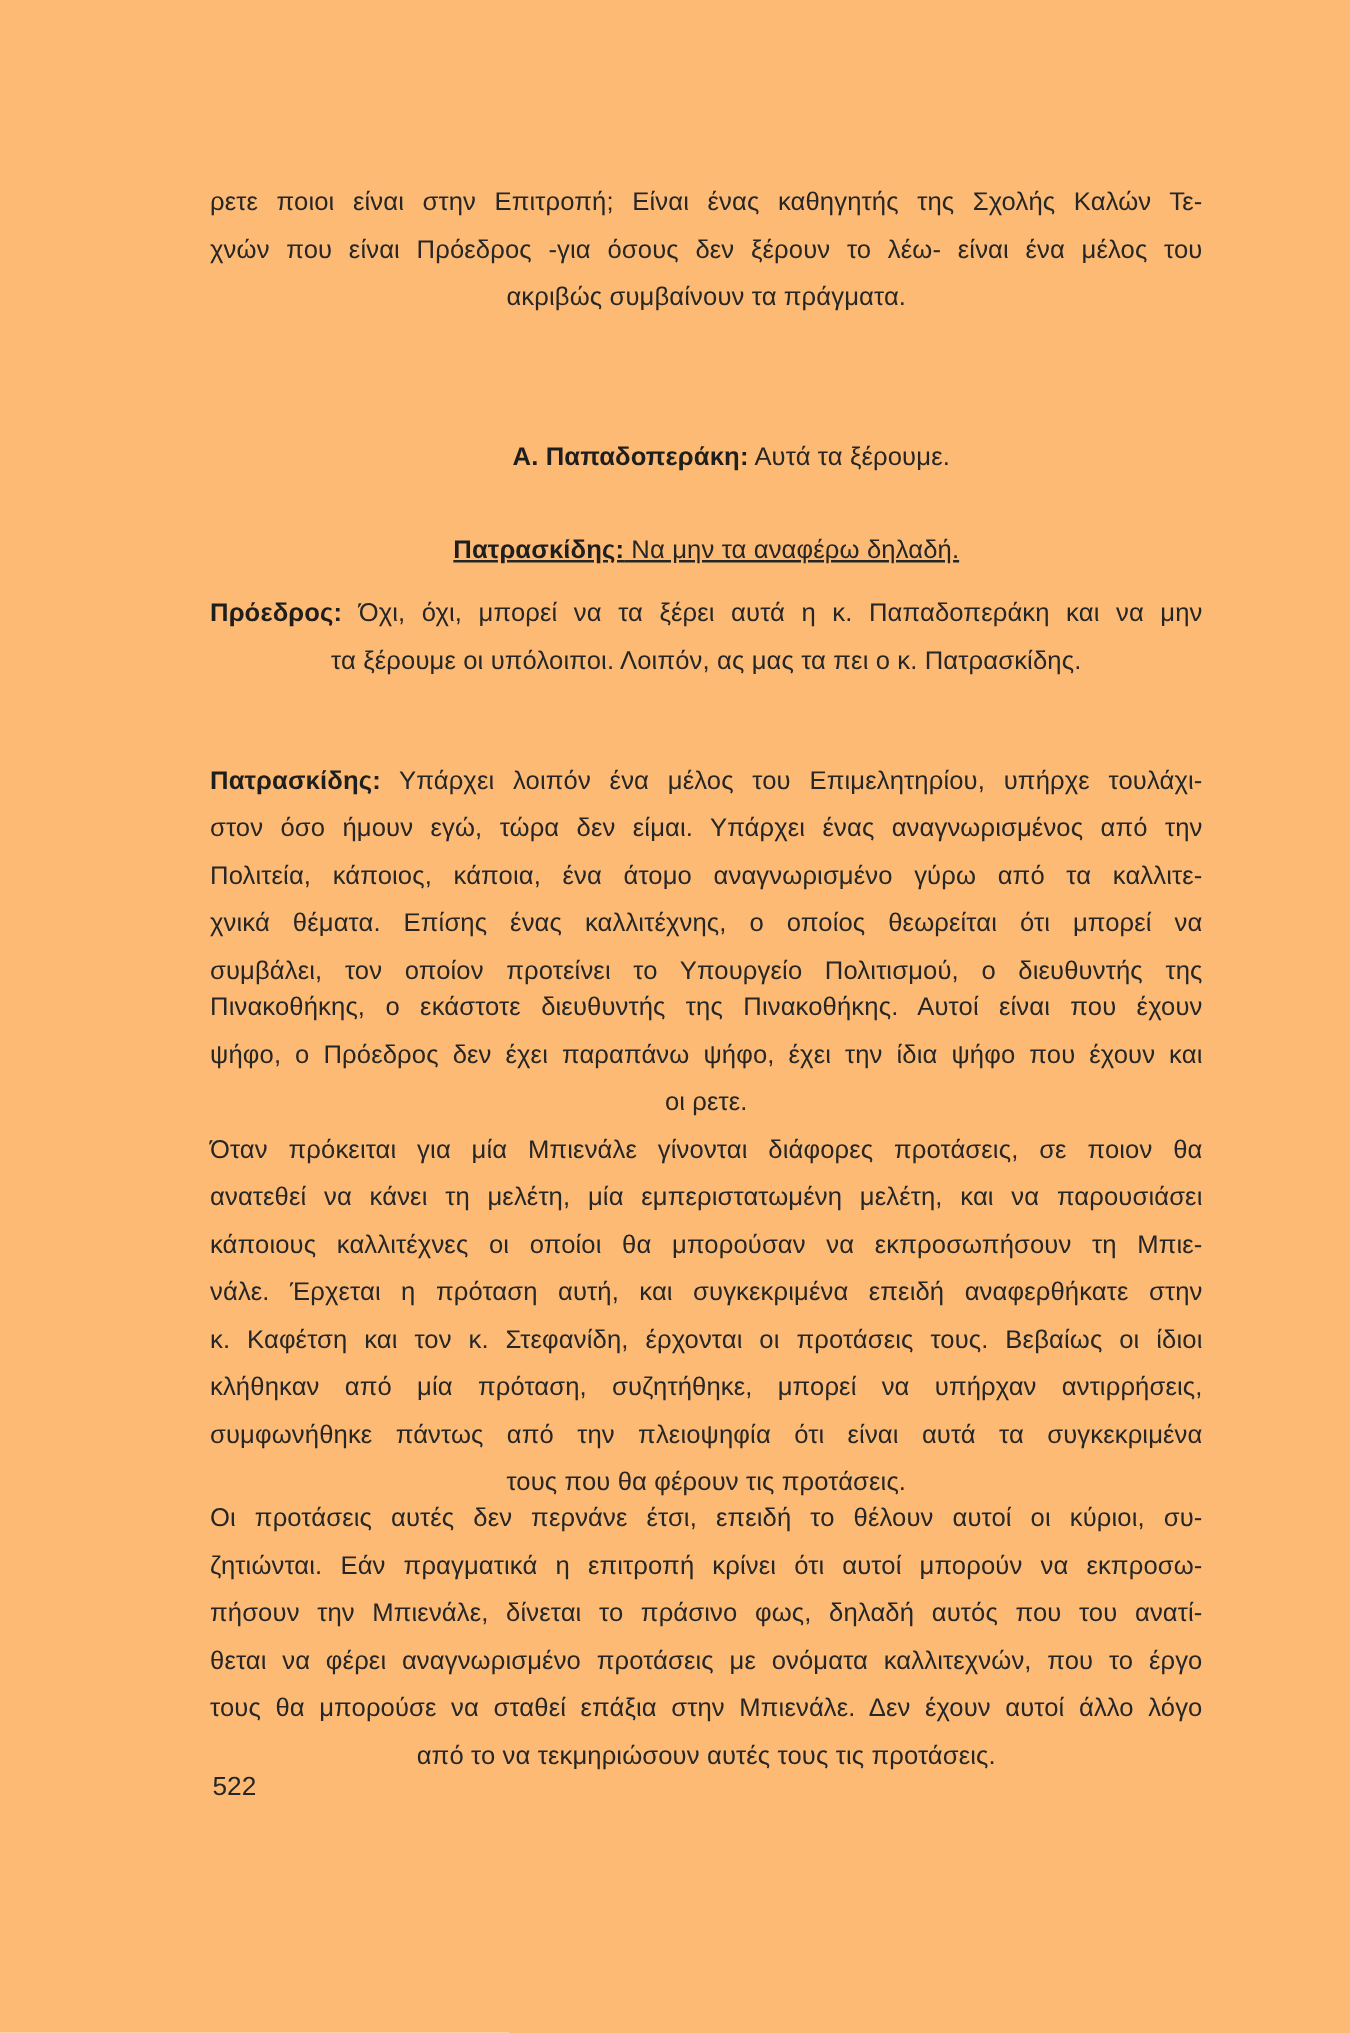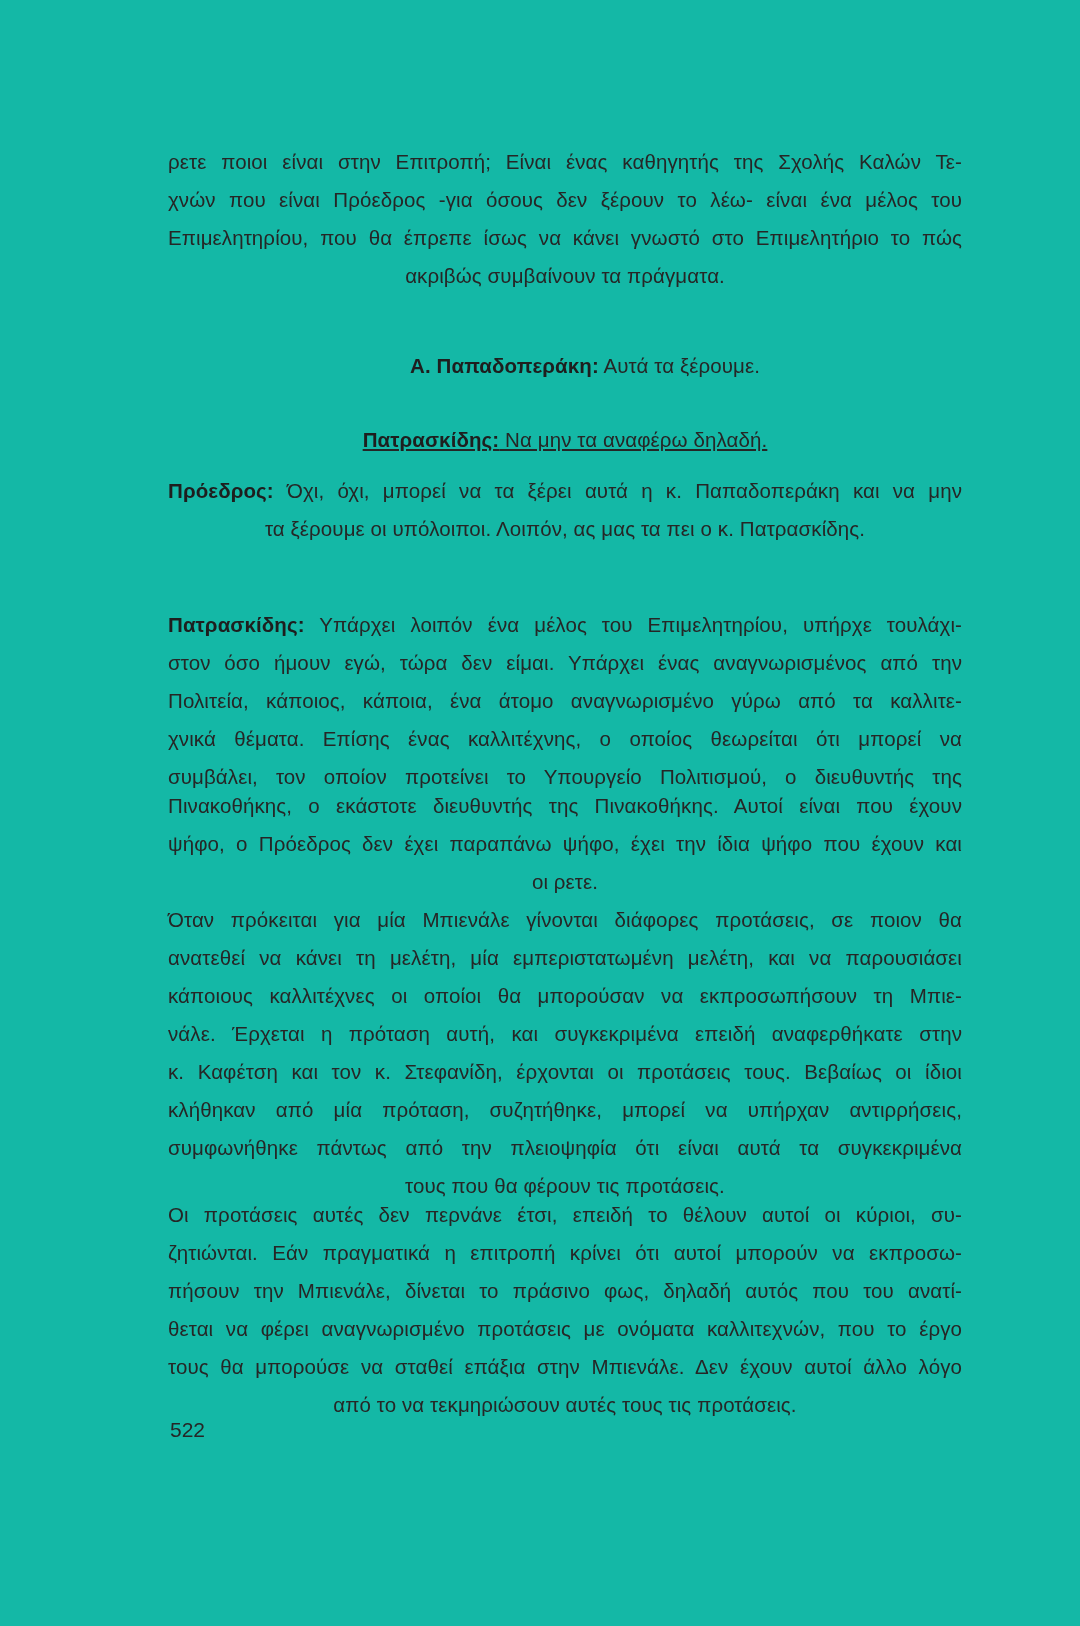--- a/index.html
+++ b/index.html
@@ -12,21 +12,21 @@
       height: 1626px;
       position: relative;
       overflow: hidden;
       font-family: "Liberation Sans", "DejaVu Sans", sans-serif;
       color: #262626;
     }
     .page {
       position: absolute;
       left: 0; top: 0;
       width: 1080px; height: 1626px;
-      background: #14b8a6;
+      background: #fdba74;
     }
     .text-block {
       position: absolute;
       left: 168px;
       width: 794px;
       font-size: 20.5px;
       line-height: 38px;
       letter-spacing: 0.1px;
     }
     .line {
@@ -54,21 +54,20 @@
     }
   </style>
 </head>
 <body>
 
 <div class="page">
 
   <div class="text-block" style="top:143px;">
     <span class="line justify">ρετε ποιοι είναι στην Επιτροπή; Είναι ένας καθηγητής της Σχολής Καλών Τε-</span>
     <span class="line justify">χνών που είναι Πρόεδρος -για όσους δεν ξέρουν το λέω- είναι ένα μέλος του</span>
-    <span class="line justify">Επιμελητηρίου, που θα έπρεπε ίσως να κάνει γνωστό στο Επιμελητήριο το πώς</span>
     <span class="line">ακριβώς συμβαίνουν τα πράγματα.</span>
   </div>
 
   <div class="text-block" style="top:347px;margin-left:20px;">
     <span class="line"><span class="speaker">Α. Παπαδοπεράκη:</span><span> Αυτά τα ξέρουμε.</span></span>
   </div>
 
   <div class="text-block" style="top:421px;text-decoration:underline;">
     <span class="line"><span class="speaker">Πατρασκίδης:</span><span> Να μην τα αναφέρω δηλαδή.</span></span>
   </div>

